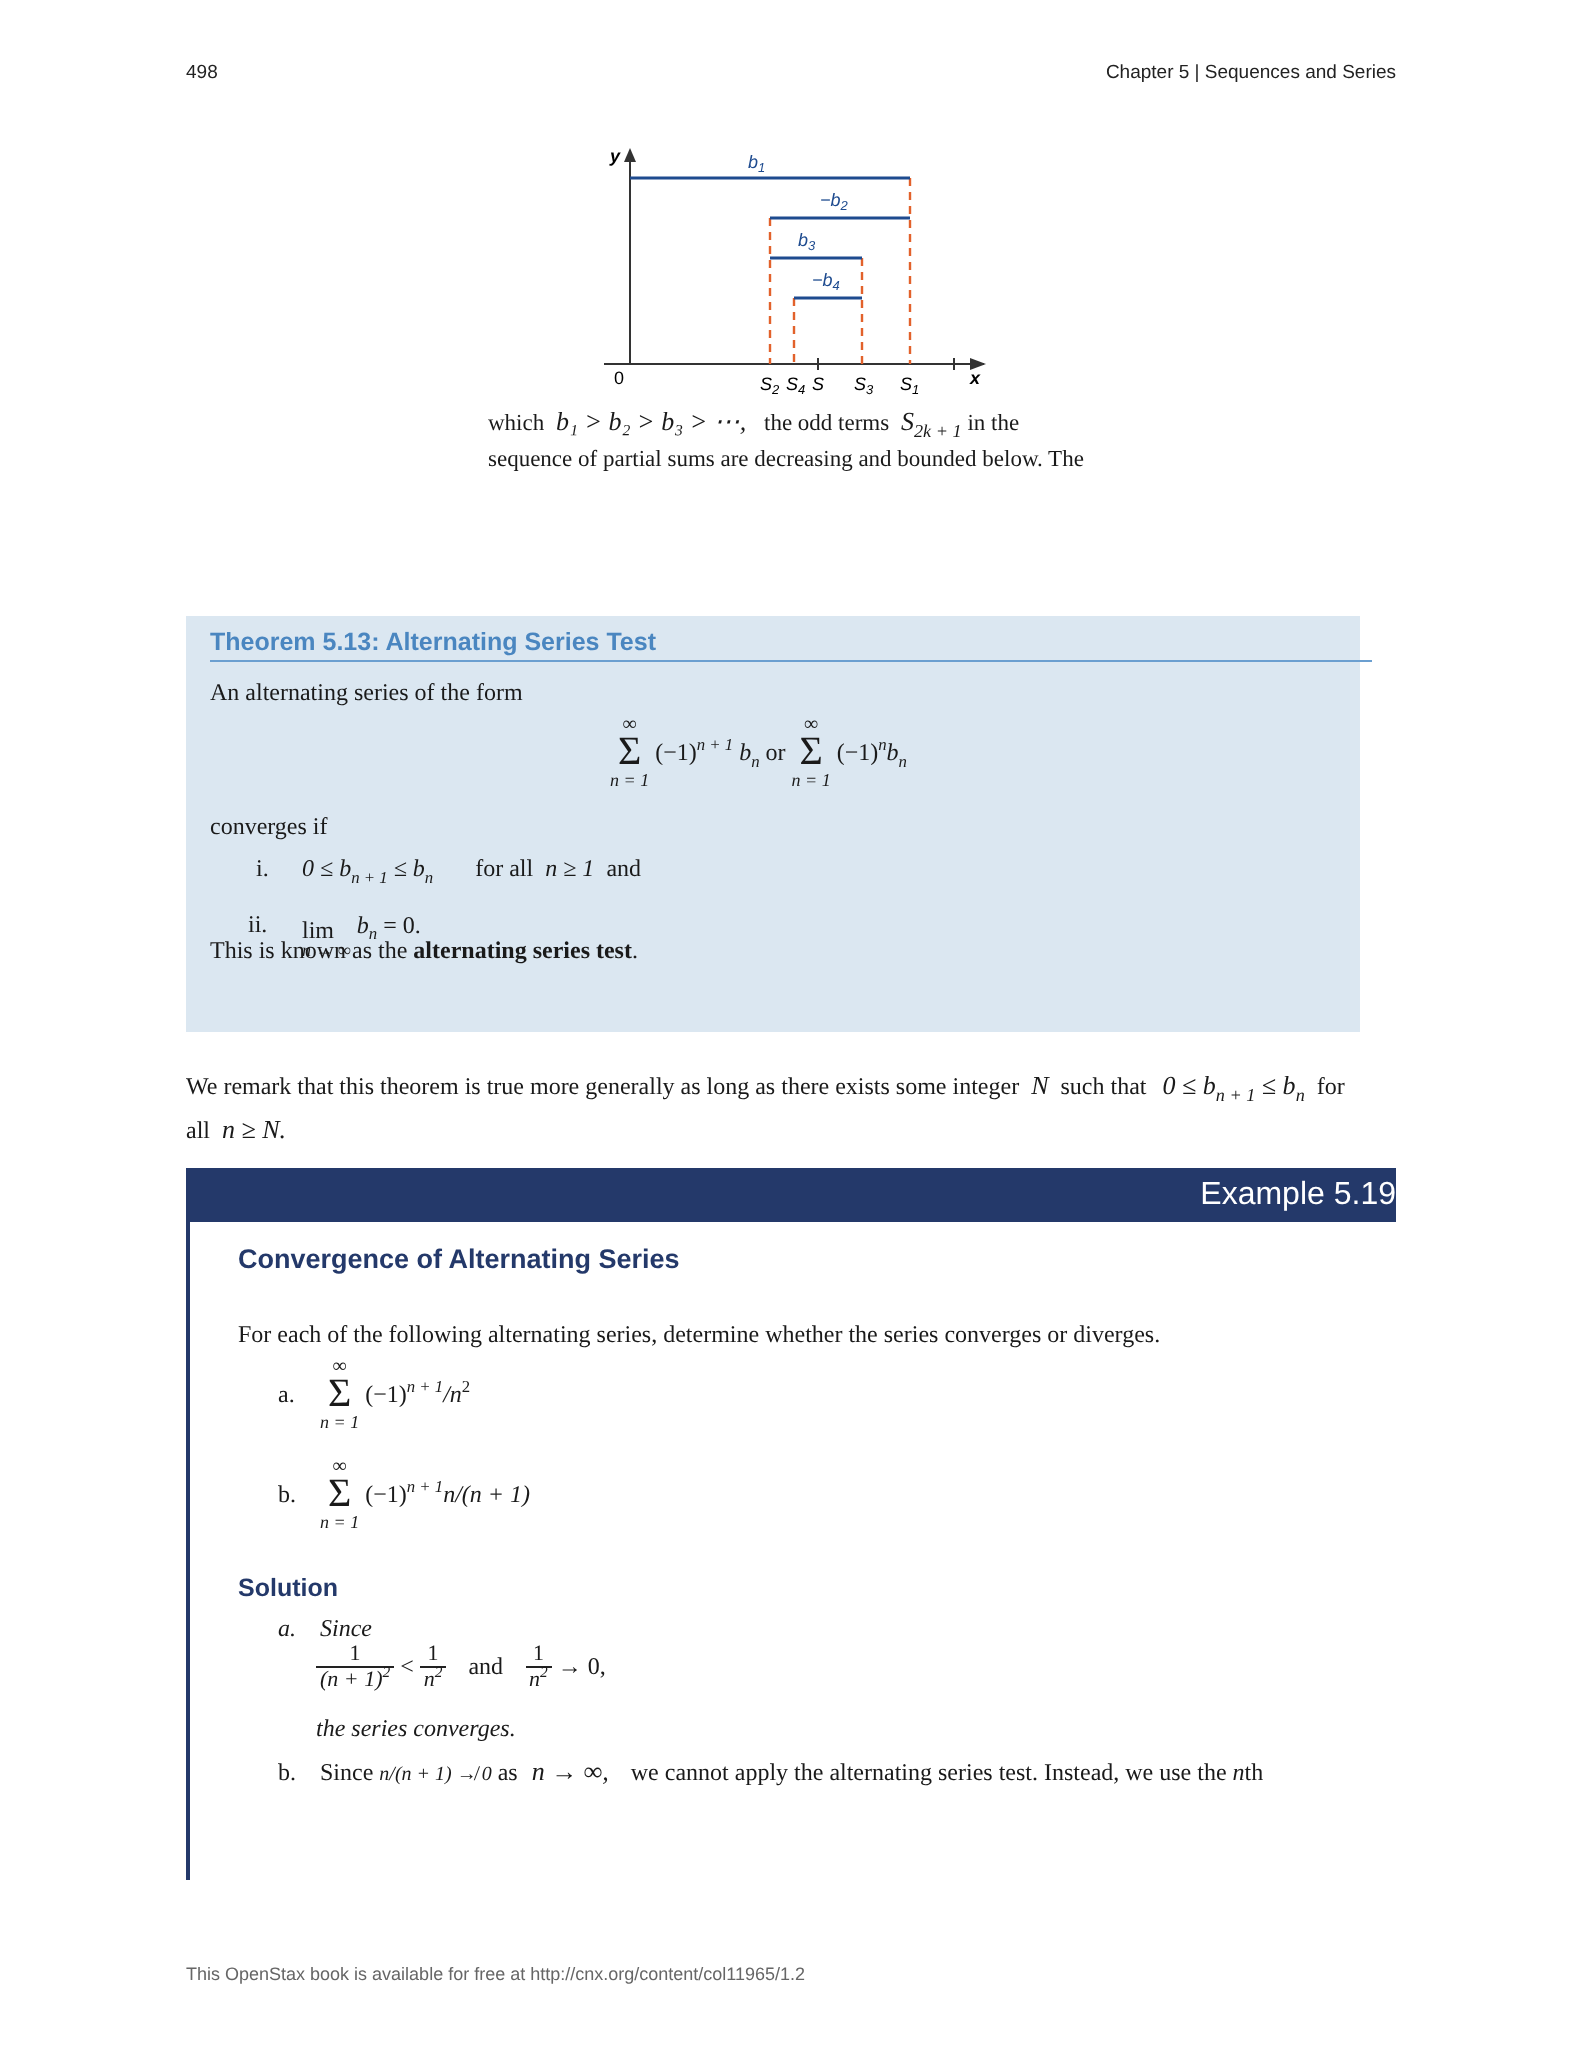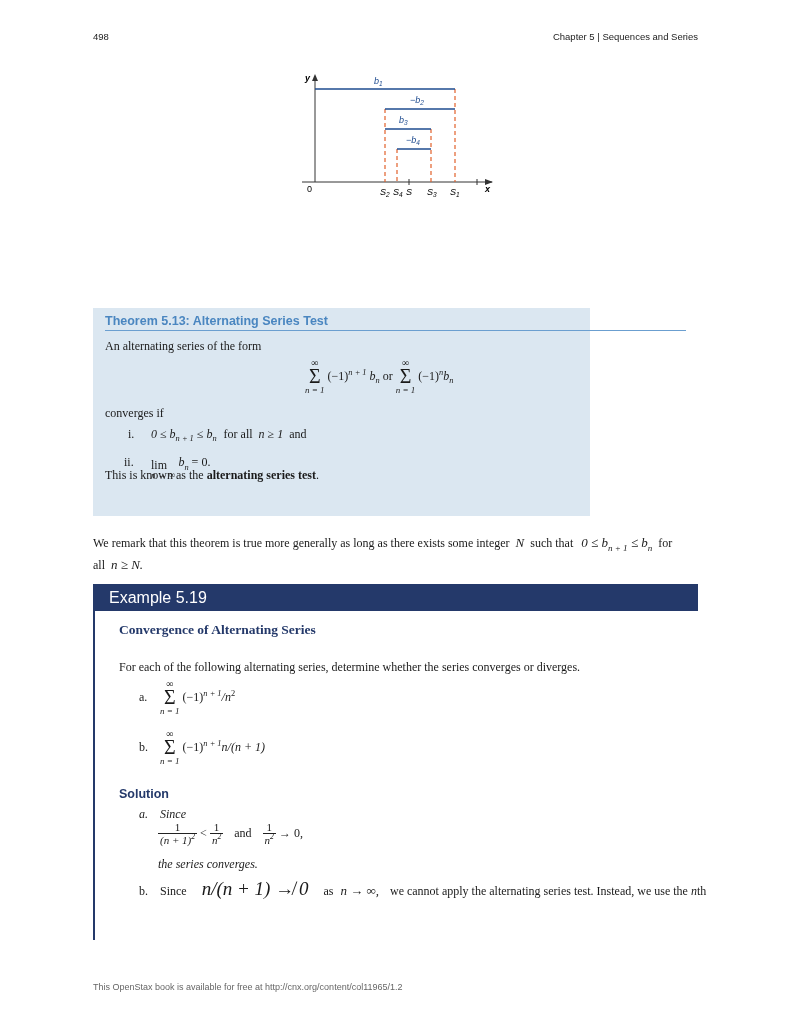--- a/index.html
+++ b/index.html
@@ -7,39 +7,39 @@
          font-family: "Liberation Serif", serif; color: #1a1a1a; }
   .abs { position: absolute; }
   .hdr { font-family: "Liberation Sans", sans-serif; font-size: 9.5px; color: #222; top: 31px; }
   .m { font-style: italic; font-family: "Liberation Serif", serif; }
   sub, sup { font-size: 70%; line-height: 0; }
   
   #figure-svg { position: absolute; left: 290px; top: 65px; width: 220px; height: 140px; }
   .caption { left: 244px; top: 202px; width: 306px; font-size: 11.5px; line-height: 18px; }
   .caption .lbl { font-family: "Liberation Sans", sans-serif; font-weight: bold; color: #e2612b; margin-right: 6px; }
   
-  .thm { left: 93px; top: 308px; width: 497px; height: 208px; background: #dbe7f1; }
+  .thm { left: 93px; top: 308px; width: 587px; height: 208px; background: #dbe7f1; }
   .thm-title { position: absolute; left: 12px; top: 6px; width: 581px; font-family: "Liberation Sans", sans-serif;
                font-weight: bold; font-size: 12.5px; color: #4a86c0; padding-bottom: 2px; border-bottom: 1.5px solid #6b9fd0; }
   .thm p { margin: 0; position: absolute; font-size: 12px; }
   .sum { display: inline-block; text-align: center; vertical-align: middle; line-height: 1; position: relative; }
   .sum .inf { display: block; font-size: 10px; }
   .sum .sig { display: block; font-size: 20px; line-height: 16px; }
   .sum .low { display: block; font-size: 9px; font-style: italic; margin-top: 2px; }
   .eq { position: absolute; font-size: 12px; white-space: nowrap; }
   .lim { display: inline-block; text-align: left; position: relative; vertical-align: middle; line-height: 1; }
   .lim .under { display: block; font-size: 9px; font-style: italic; }
   
   .remark { left: 93px; top: 532px; width: 607px; font-size: 12px; line-height: 21px; text-align: justify; }
   
   .ex-head { left: 93px; top: 584px; width: 605px; height: 27px; background: #24396a; color: #fff;
-             font-family: "Liberation Sans", sans-serif; font-size: 16px; line-height: 27px; }
+             font-family: "Liberation Sans", sans-serif; font-size: 16px; line-height: 27px; text-align: right; }
   .ex-head span { margin-left: 16px; }
   .ex-border { left: 93px; top: 611px; width: 2px; height: 329px; background: #24396a; }
-  .ex-sub { left: 119px; top: 622px; font-family: Liberation Serif, serif; font-weight: bold; font-size: 13.5px; color: #24396a; }
+  .ex-sub { left: 119px; top: 622px; font-family: Liberation Sans, sans-serif; font-weight: bold; font-size: 13.5px; color: #24396a; }
   .ex-text { font-size: 12px; }
   .sol { left: 119px; top: 787px; font-family: "Liberation Sans", sans-serif; font-weight: bold; font-size: 12.5px; color: #24396a; }
   .frac { display: inline-block; vertical-align: middle; text-align: center; line-height: 1.1; }
   .frac .num { display: block; padding: 0 2px; border-bottom: 1px solid #222; font-size: 11px; }
   .frac .den { display: block; font-size: 11px; padding: 0 2px; }
   .footer { left: 93px; top: 982px; font-family: "Liberation Sans", sans-serif; font-size: 9px; color: #666; }
 </style>
 </head>
 <body>
 
@@ -75,20 +75,28 @@
   <line x1="187" y1="114" x2="187" y2="120" stroke="#333"></line>
 
   <text x="90" y="130" font-family="Liberation Sans, sans-serif" font-size="9" font-style="italic"><tspan>S</tspan><tspan dy="2" font-size="6.5">2</tspan></text>
   <text x="103" y="130" font-family="Liberation Sans, sans-serif" font-size="9" font-style="italic"><tspan>S</tspan><tspan dy="2" font-size="6.5">4</tspan></text>
   <text x="116" y="130" font-family="Liberation Sans, sans-serif" font-size="9" font-style="italic">S</text>
   <text x="137" y="130" font-family="Liberation Sans, sans-serif" font-size="9" font-style="italic"><tspan>S</tspan><tspan dy="2" font-size="6.5">3</tspan></text>
   <text x="160" y="130" font-family="Liberation Sans, sans-serif" font-size="9" font-style="italic"><tspan>S</tspan><tspan dy="2" font-size="6.5">1</tspan></text>
 </svg>
 
 <div class="abs caption">
+  <div>
+    <span>which</span>
+    <span class="m" style="font-size:13px;margin:0 6px 0 3px;">b₁ &gt; b₂ &gt; b₃ &gt; ⋯,</span>
+    <span>the odd terms</span>
+    <span class="m" style="font-size:13px;margin-left:3px;"><span>S</span><sub>2k + 1</sub></span>
+    <span>in the</span>
+  </div>
+  <div>sequence of partial sums are decreasing and bounded below. The</div>
 </div>
 
 <div class="abs thm">
   <div class="thm-title">Theorem 5.13: Alternating Series Test</div>
   <p style="left:12px;top:31px;">An alternating series of the form</p>
 
   <div class="eq" style="left:212px;top:50px;">
     <span class="sum">
       <span class="inf">∞</span>
       <span class="sig">Σ</span>
@@ -107,21 +115,21 @@
     <span style="vertical-align:middle;">
       <span>(−1)</span><sup class="m">n</sup><span class="m">b</span><sub class="m">n</sub>
     </span>
   </div>
 
   <p style="left:12px;top:98px;">converges if</p>
 
   <div class="eq" style="left:35px;top:119px;">
     <span style="display:inline-block;width:20px;">i.</span>
     <span class="m"><span>0 ≤ b</span><sub>n + 1</sub><span> ≤ b</span><sub>n</sub></span>
-    <span style="margin-left:4px;">for all</span>
+    <span style="margin-left:18px;">for all</span>
     <span class="m" style="margin:0 3px;">n ≥ 1</span>
     <span>and</span>
   </div>
 
   <div class="eq" style="left:31px;top:145px;">
     <span style="display:inline-block;width:24px;">ii.</span>
     <span class="lim" style="top:6px;"><span>lim</span><span class="under">n → ∞</span></span>
     <span class="m">b</span><sub class="m">n</sub>
     <span>= 0.</span>
   </div>
@@ -171,20 +179,20 @@
   <span class="frac"><span class="num">1</span><span class="den m"><span>n</span><sup>2</sup></span></span>
   <span style="vertical-align:middle;margin:0 8px;">and</span>
   <span class="frac"><span class="num">1</span><span class="den m"><span>n</span><sup>2</sup></span></span>
   <span style="vertical-align:middle;">→ 0,</span>
 </div>
 <div class="abs ex-text" style="left:158px;top:857px;font-style:italic;">the series converges.</div>
 
 <div class="abs ex-text" style="left:139px;top:878px;white-space:nowrap;">
   <span style="display:inline-block;width:18px;">b.</span>
   <span>Since</span>
-  <span class="m" style="font-size:19px;margin:0 12px;">n/(n + 1) ↛ 0</span>
+  <span class="m" style="font-size:10px;margin:0 0;">n/(n + 1) ↛ 0</span>
   <span>as</span>
   <span class="m" style="font-size:13px;margin:0 8px 0 4px;">n → ∞,</span>
   <span>we cannot apply the alternating series test. Instead, we use the</span>
   <span class="m">n</span><span>th</span>
 </div>
 
 <div class="abs footer">This OpenStax book is available for free at http://cnx.org/content/col11965/1.2</div>
 
 </body></html>

